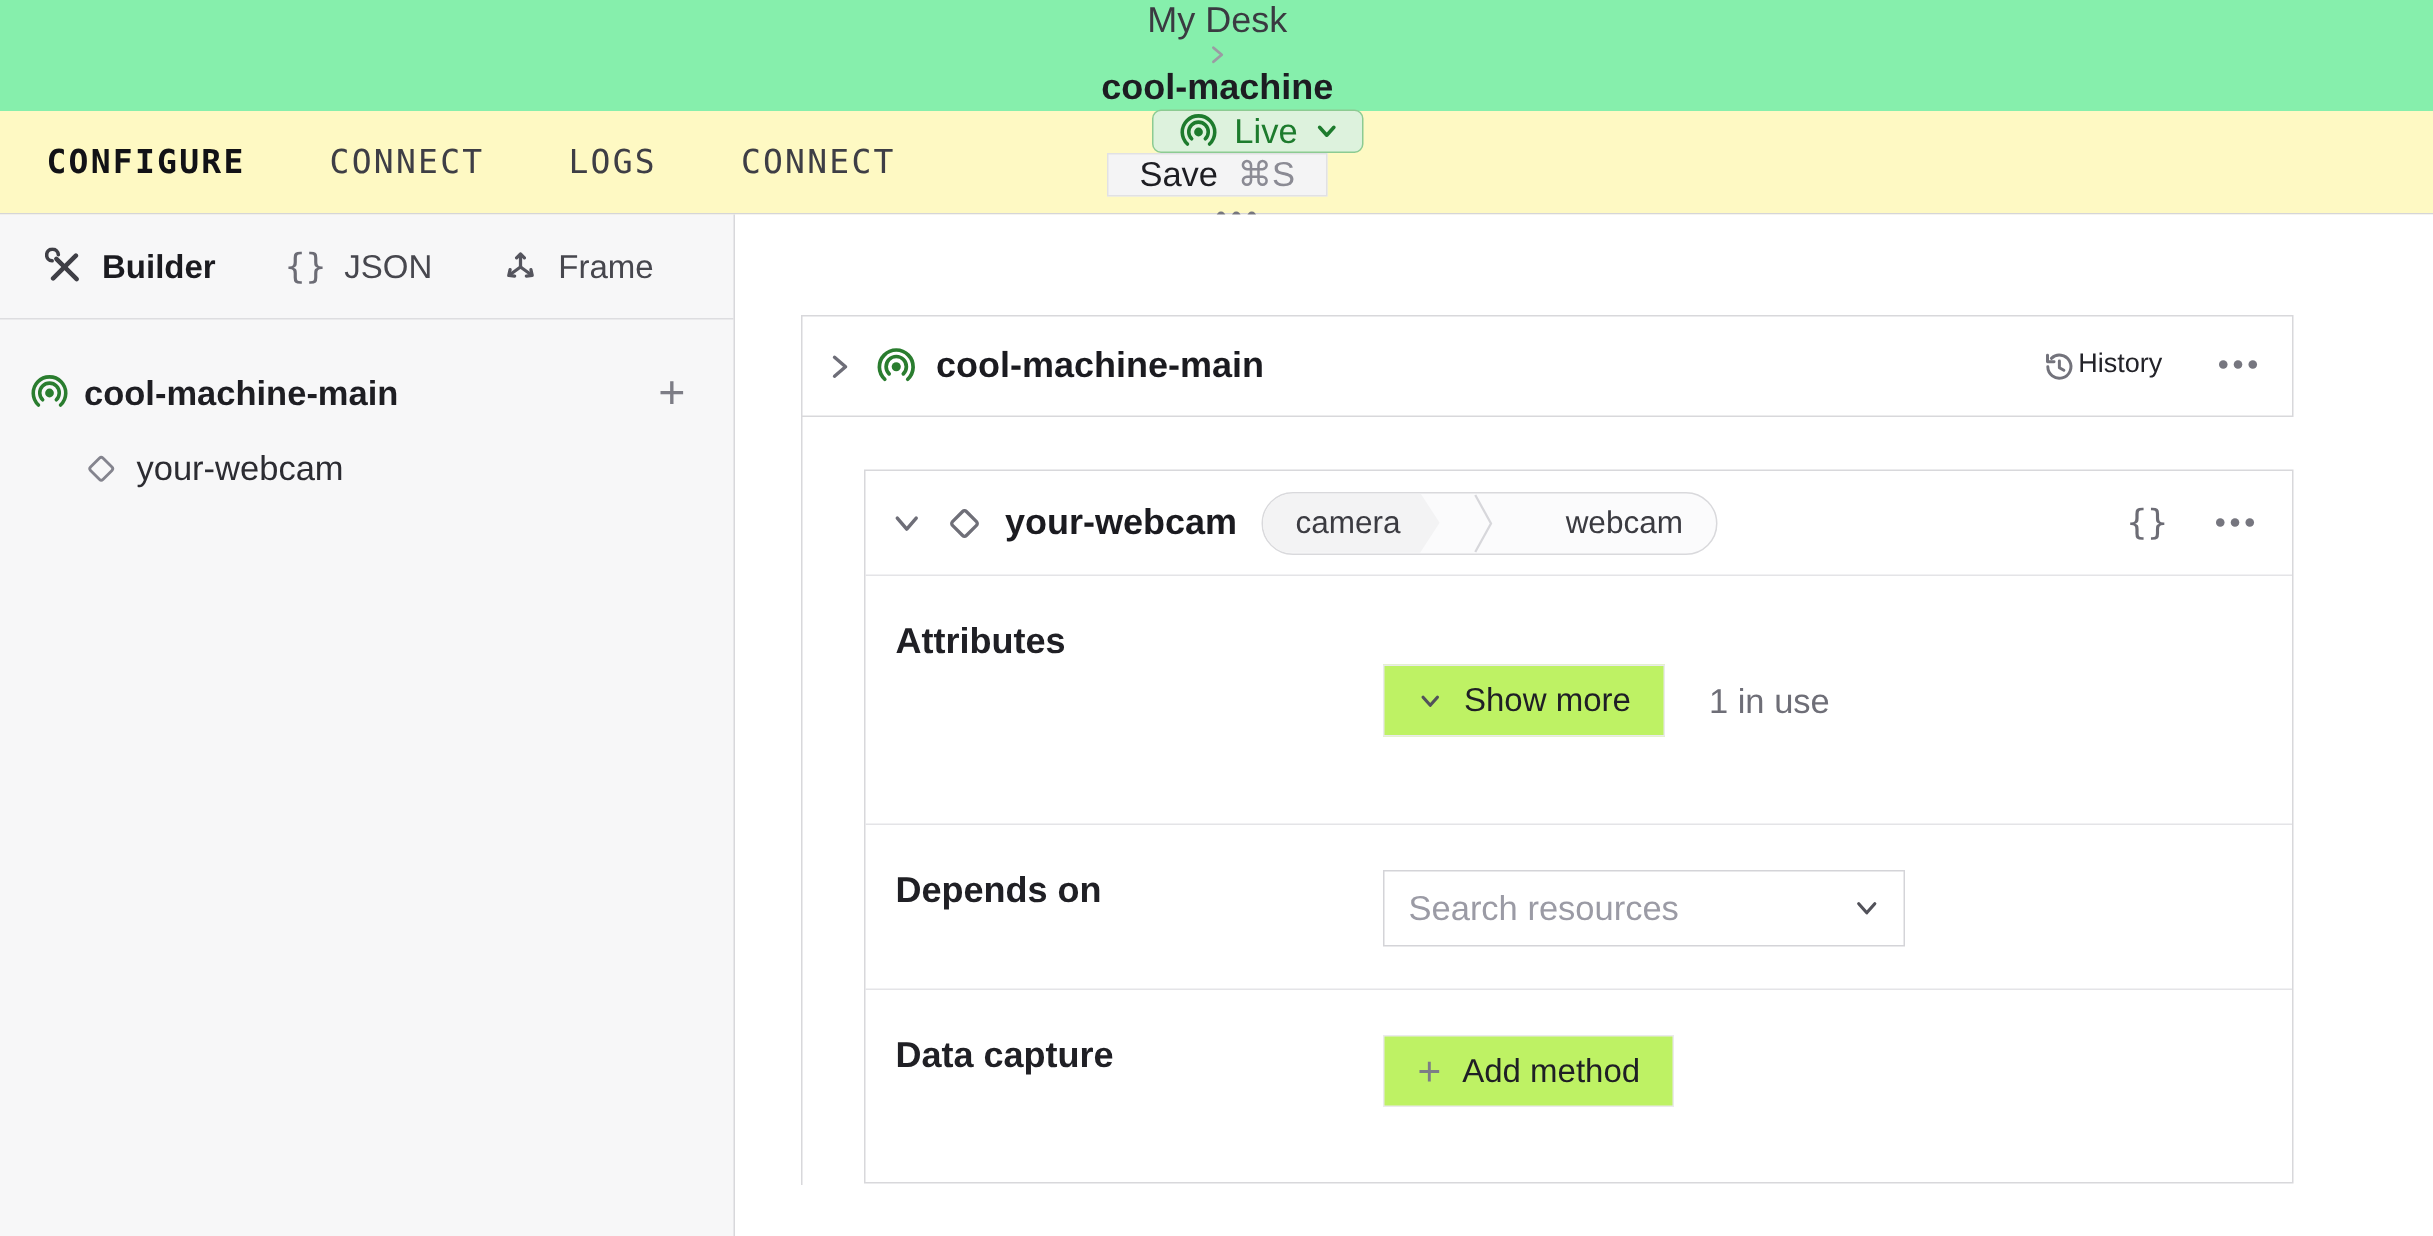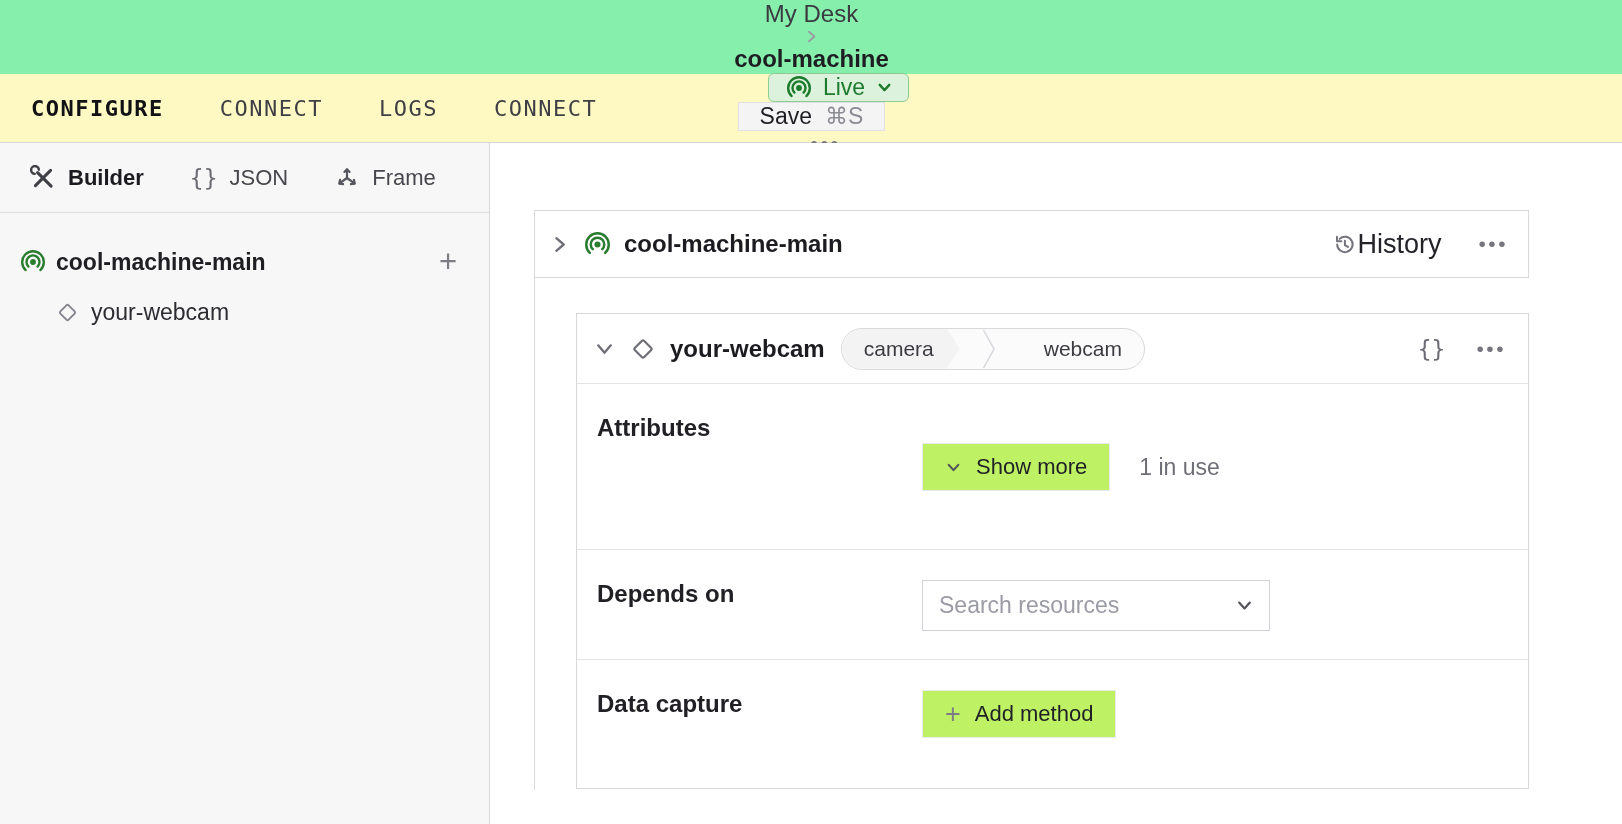--- a/index.html
+++ b/index.html
@@ -46,21 +46,21 @@
     line-height:38px; cursor:pointer; }
 
   
   .content { flex:1; position:relative; background:#fff; }
   .spine { position:absolute; left:44px; top:135px; width:1px; height:512px; background:#d8d8db; }
 
   .part-card { position:absolute; left:44px; top:67px; width:995px; height:68px;
     border:1px solid #d8d8db; background:#fff; display:flex; align-items:center;
     padding:0 20px 0 14px; }
   .part-title { font-size:24px; font-weight:700; color:#1b1b20; margin-left:13px; }
-  .history-btn { display:flex; align-items:center; font-size:27px; color:#232329; cursor:pointer; }
+  .history-btn { display:flex; align-items:flex-start; font-size:18px; color:#232329; cursor:pointer; }
   .part-card .ellipsis { margin-left:37px; }
 
   .comp-card { position:absolute; left:86px; top:170px; width:953px; height:476px;
     border:1px solid #d8d8db; background:#fff; }
   .comp-header { height:69px; display:flex; align-items:center; padding:0 22px 0 17px; }
   .comp-title { font-size:24px; font-weight:700; color:#1b1b20; margin:0 16px 0 13px; }
   .badge { display:flex; align-items:center; border:1px solid #d9d9dc; border-radius:999px;
     overflow:hidden; background:#fbfbfc; height:42px; font-size:21px; color:#3b3b41; cursor:default;gap:36px; }
   .badge-camera { background:#f3f3f4; height:100%; display:flex; align-items:center;
     padding:0 26px 0 22px;

